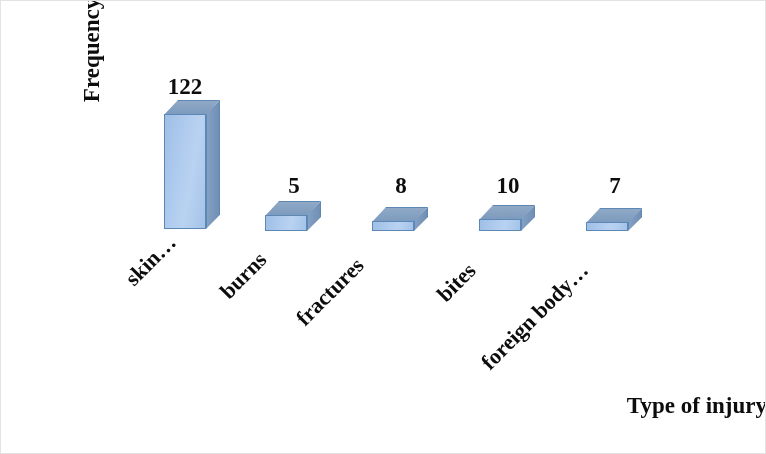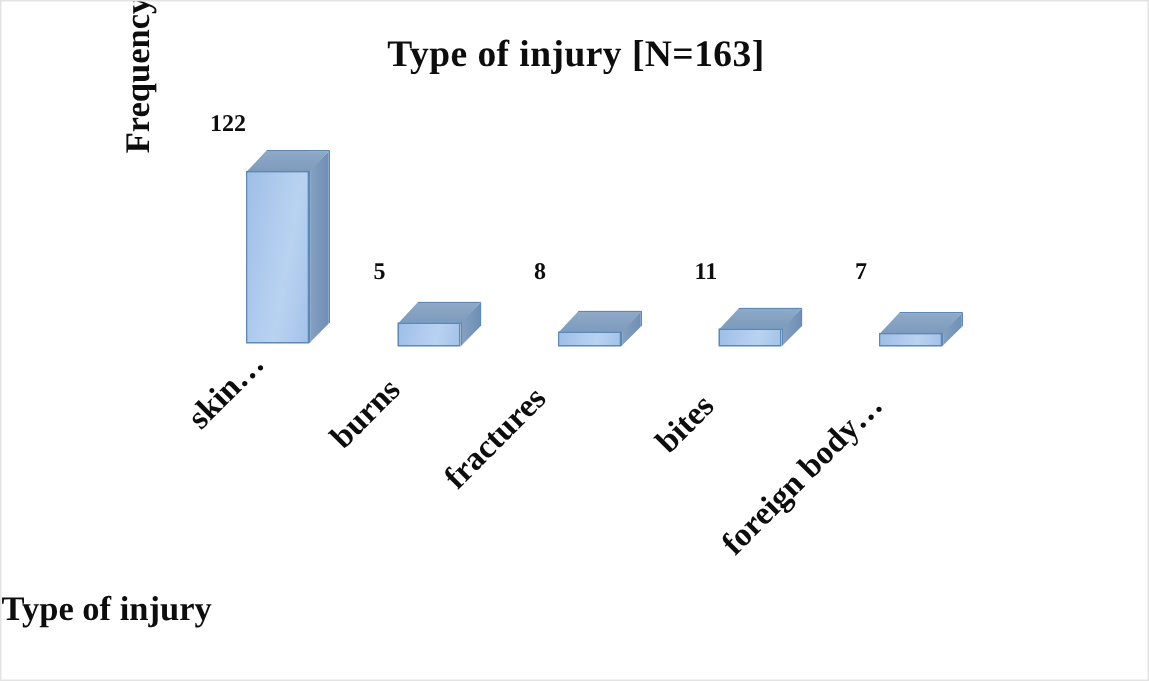--- a/index.html
+++ b/index.html
@@ -45,21 +45,21 @@
     transform-origin: 22px 22px;
     white-space: nowrap;
   }
 
   
   #x-axis-title {
     position: absolute;
     left: 0;
     top: 392px;
     width: 766px;
-    text-align: left;
+    text-align: right;
     font-size: 23px;
     font-weight: bold;
     color: #0d0d0d;
   }
 
   
   #plot-area {
     position: absolute;
     left: 0;
     top: 0;
@@ -87,22 +87,22 @@
   .bar-side {
     position: absolute;
     background: linear-gradient(90deg, #84a0c3 0%, #6f8fb4 100%);
     border: 1px solid #5d87b5;
     box-sizing: border-box;
     z-index: 1;
   }
 
   .bar-value {
     position: absolute;
-    text-align: left;
-    font-size: 16px;
+    text-align: center;
+    font-size: 23px;
     font-weight: bold;
     color: #0d0d0d;
     z-index: 6;
     white-space: nowrap;
   }
 
   
   .cat-label {
     position: absolute;
     font-size: 22px;
@@ -112,21 +112,20 @@
     transform: rotate(-45deg);
     transform-origin: 0% 50%;
     z-index: 5;
   }
 </style>
 </head>
 <body>
 
 <div id="root">
 
-  <div id="chart-title">Type of injury [N=163]</div>
 
   <div id="y-axis-label">Frequency</div>
 
   <div id="plot-area">
 
     <div class="bar-group">
       <div class="bar-value" style="left:139px; top:73px; width:90px;">122</div>
       <div class="bar-top" style="left:163px; top:100px; width:42px; height:14px;
                   clip-path: polygon(0% 100%, 33% 0%, 100% 0%, 67% 100%);
                   transform: translateX(0px);"></div>
@@ -149,21 +148,21 @@
     <div class="bar-group">
       <div class="bar-value" style="left:355px; top:172px; width:90px;">8</div>
       <div class="bar-top" style="left:371px; top:206px; width:56px; height:15px;
                   clip-path: polygon(0% 100%, 25% 0%, 100% 0%, 75% 100%);"></div>
       <div class="bar-side" style="left:413px; top:206px; width:14px; height:24px;
                   clip-path: polygon(0% 58%, 100% 0%, 100% 42%, 0% 100%);"></div>
       <div class="bar-front" style="left:371px; top:220px; width:42px; height:10px;"></div>
     </div>
 
     <div class="bar-group">
-      <div class="bar-value" style="left:462px; top:172px; width:90px;">11</div>
+      <div class="bar-value" style="left:462px; top:172px; width:90px;">10</div>
       <div class="bar-top" style="left:478px; top:204px; width:56px; height:15px;
                   clip-path: polygon(0% 100%, 25% 0%, 100% 0%, 75% 100%);"></div>
       <div class="bar-side" style="left:520px; top:204px; width:14px; height:26px;
                   clip-path: polygon(0% 54%, 100% 0%, 100% 46%, 0% 100%);"></div>
       <div class="bar-front" style="left:478px; top:218px; width:42px; height:12px;"></div>
     </div>
 
     <div class="bar-group">
       <div class="bar-value" style="left:569px; top:172px; width:90px;">7</div>
       <div class="bar-top" style="left:585px; top:207px; width:56px; height:15px;

